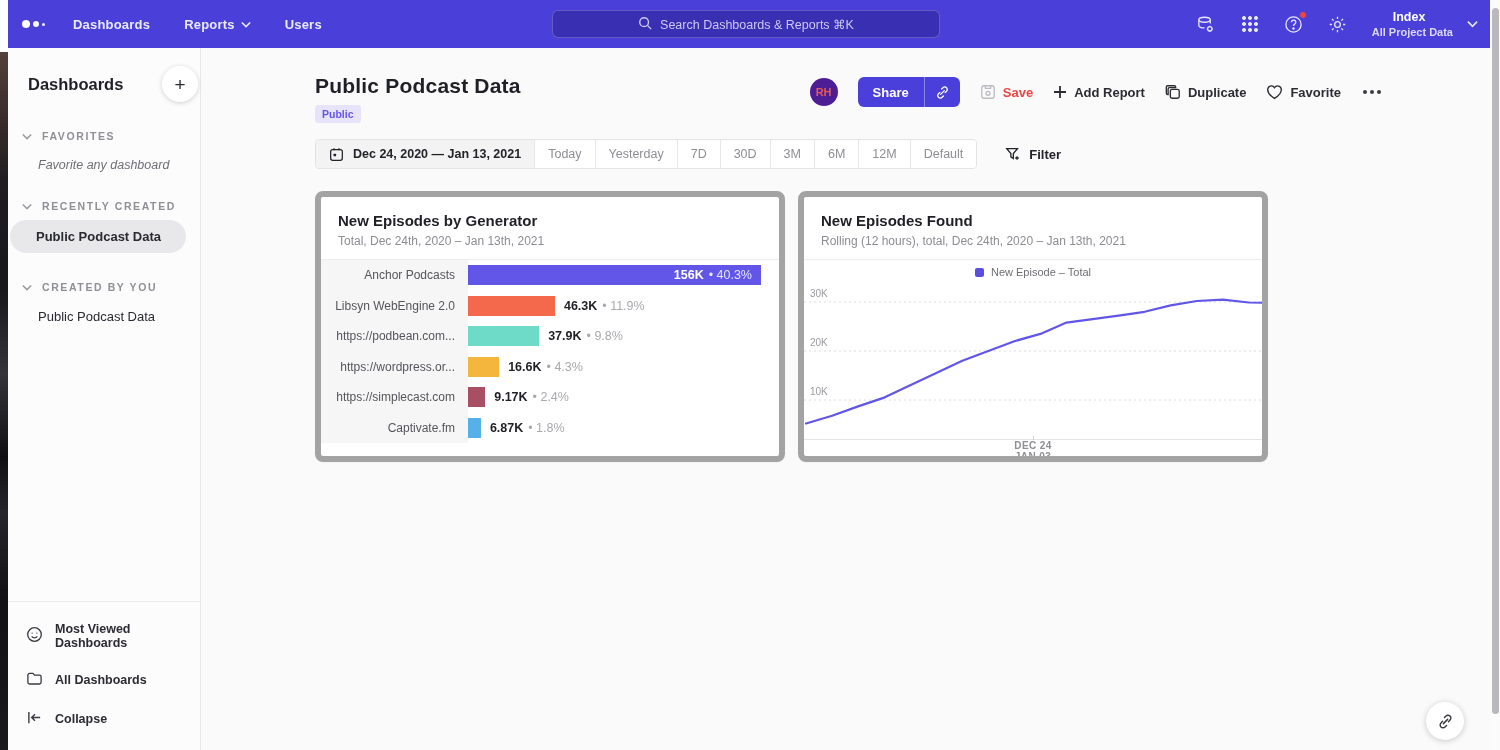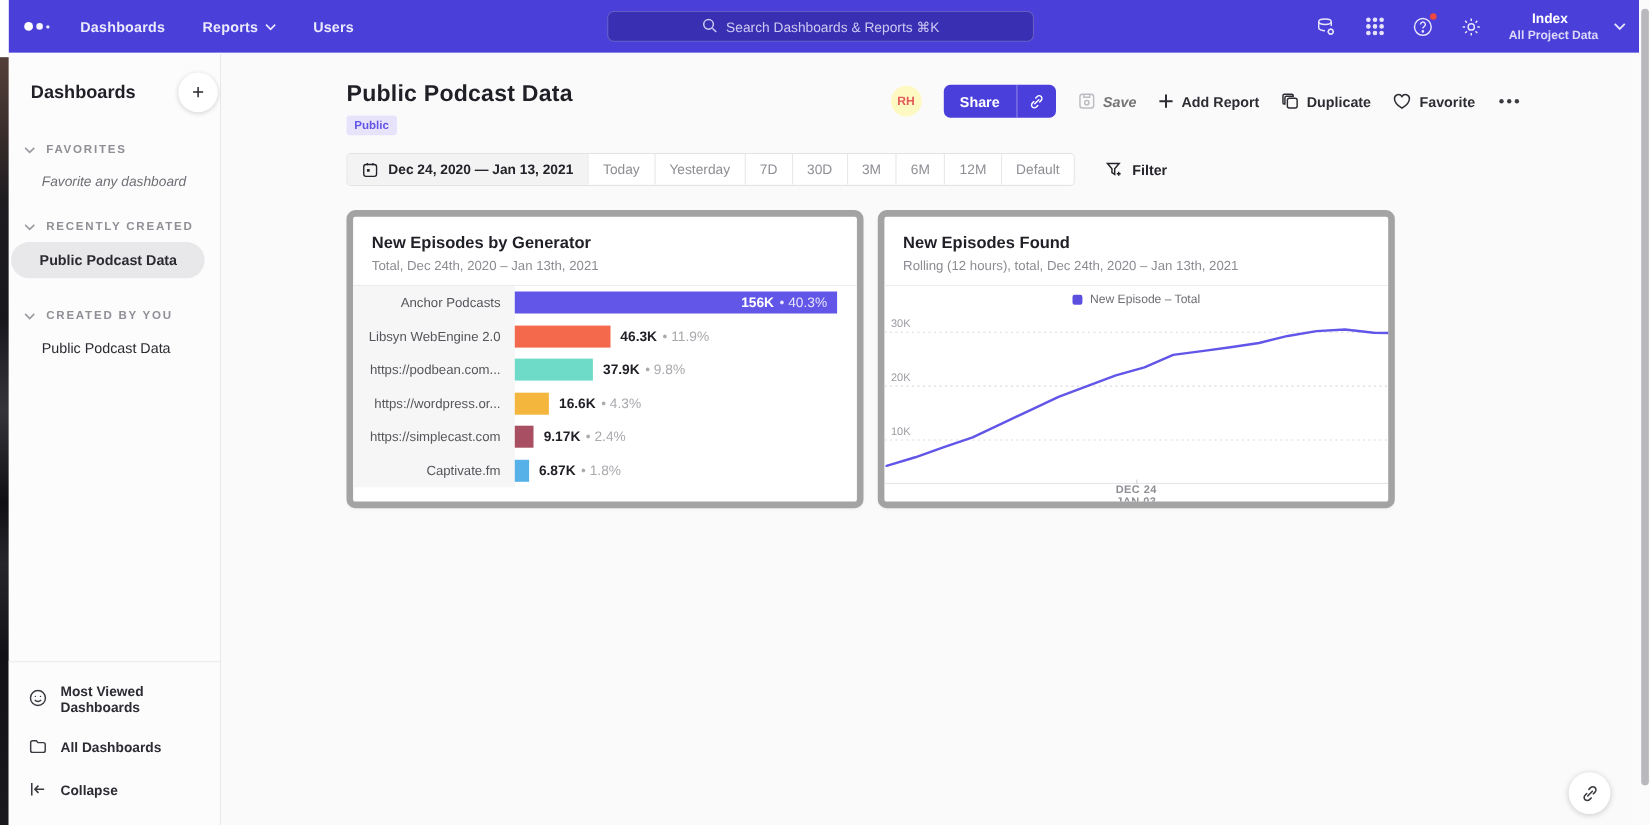--- a/index.html
+++ b/index.html
@@ -59,28 +59,28 @@
     font-size:12.5px; font-weight:700; color:#2c2c33; }
   .sb-foot-item svg { stroke:#3a3a41; }
 
   
   .content { padding:0 0 0 114px; width:1182px; }
   .page-head { display:flex; justify-content:space-between; align-items:flex-start; margin-top:26px; }
   .page-title { font-size:21px; font-weight:700; color:#1f1f26; letter-spacing:.2px;}
   .page-badge { display:inline-block; margin-top:7px; background:#e7e3fb; color:#6355e5;
     font-size:10.5px; font-weight:600; padding:3px 7px; border-radius:3px; }
   .actions { display:flex; align-items:center; gap:20px; margin-top:3px; }
-  .avatar { width:28px; height:28px; border-radius:50%; background:#fef9c3; color:#e25a5a;
+  .avatar { width:28px; height:28px; border-radius:50%; background:#4c1d95; color:#e25a5a;
     font-size:11px; font-weight:700; display:flex; align-items:center; justify-content:center; cursor:pointer;margin-left:40px;}
   .share-btn { display:flex; align-items:stretch; background:#4b3fdb; border-radius:6px; overflow:hidden; cursor:pointer; height:30px;}
   .share-main { color:#fff; font-size:13px; font-weight:700; padding:0 15px; display:flex; align-items:center; }
   .share-link { width:36px; display:flex; align-items:center; justify-content:center; border-left:1px solid rgba(255,255,255,.35); }
   .act { display:flex; align-items:center; gap:7px; font-size:13px; font-weight:600; color:#2c2c32; cursor:pointer; white-space:nowrap;}
   .act svg { stroke:#2c2c32; }
-  .act.disabled { color:#737373; cursor:default;font-style:italic; }
+  .act.disabled { color:#ef4444; cursor:default; }
   .act.disabled svg { stroke:#bcbcc2; }
   .more-dots { display:flex; gap:3px; cursor:pointer; padding:4px 2px;}
   .more-dots i { width:4px; height:4px; border-radius:50%; background:#3b3b42; }
 
   
   .toolbar { display:flex; align-items:center; margin-top:16px; }
   .seg-group { display:flex; align-items:stretch; border:1px solid #e3e3e6; border-radius:4px; background:#fff; height:30px; overflow:hidden;}
   .seg-date { display:flex; align-items:center; gap:9px; background:#f3f3f4; padding:0 13px;
     font-size:12.5px; font-weight:700; color:#232329; cursor:pointer; }
   .seg-btn { display:flex; align-items:center; padding:0 13px; font-size:12.5px; color:#8e8e95;

